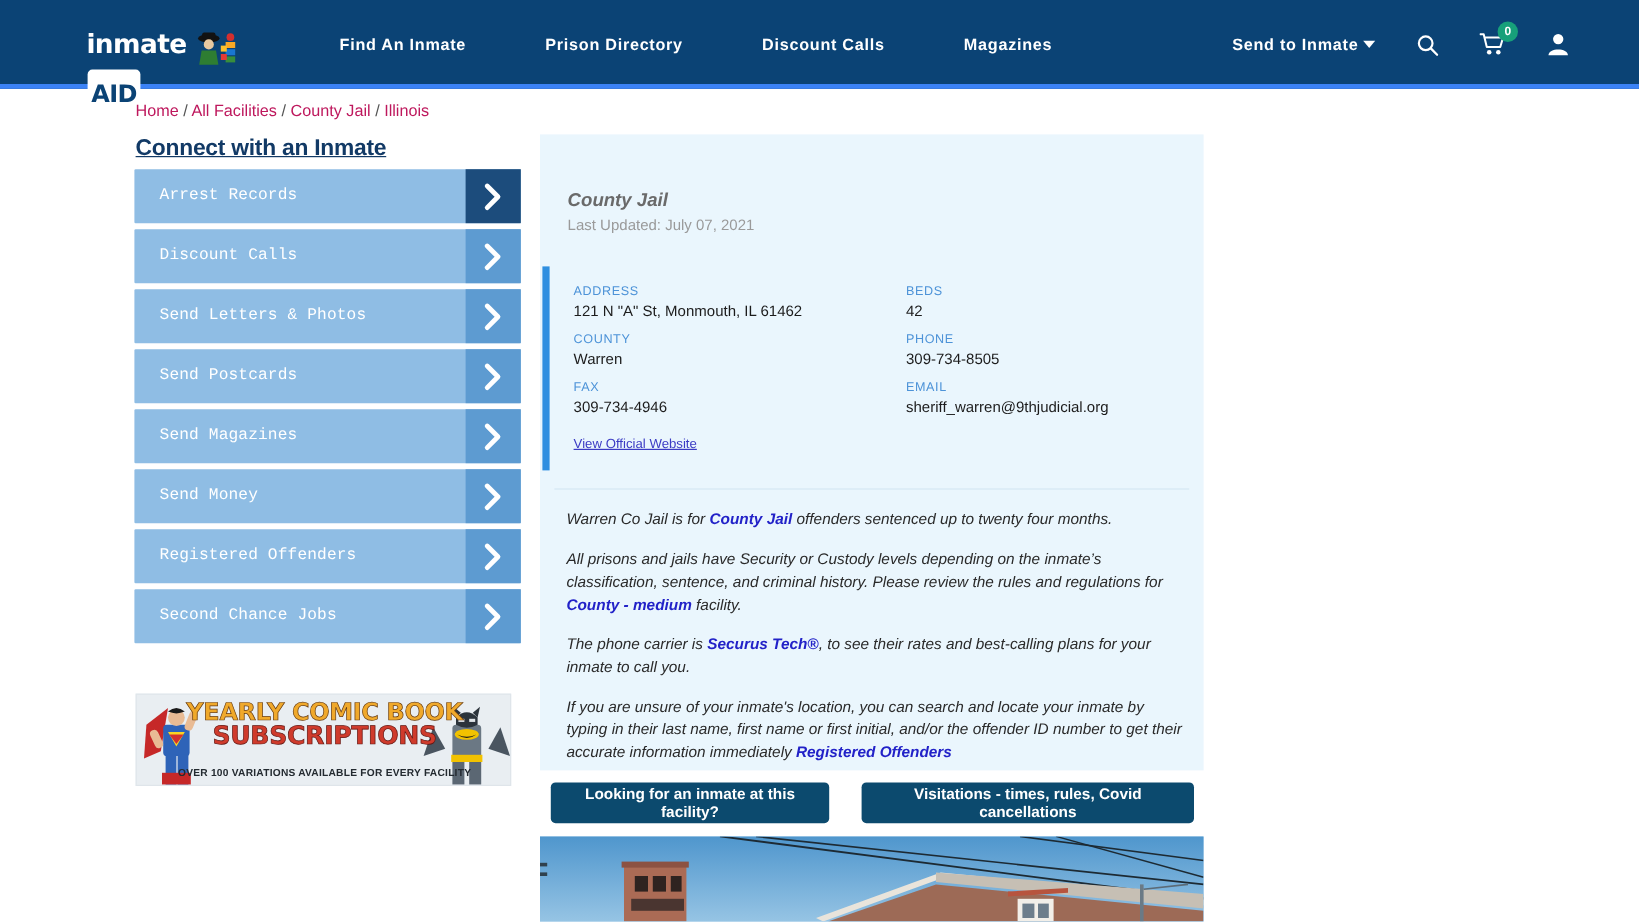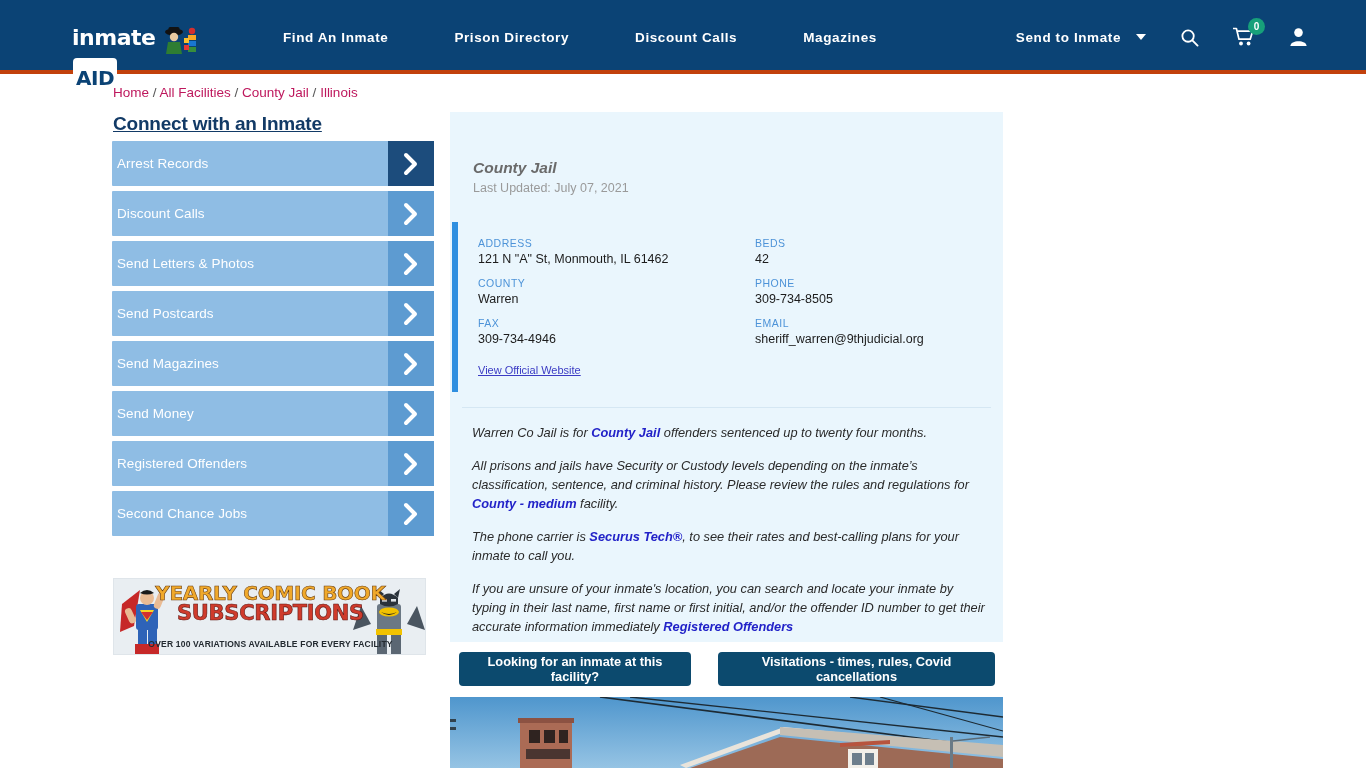--- a/index.html
+++ b/index.html
@@ -9,21 +9,21 @@
     overflow: hidden;
     background: #ffffff;
     font-family: "Liberation Sans", sans-serif;
   }
 
   
   .header {
     position: absolute; top: 0; left: 0;
     width: 1366px; height: 74px;
     background: #0b4375;
-    border-bottom: 4px solid #c2410c;
+    border-bottom: 4px solid #3b82f6;
     display: flex; align-items: center;
   }
   .logo {
     position: absolute; left: 72px; top: 18px;
     width: 120px; height: 40px;
   }
   .logo-text {
     font-size: 22px; font-weight: bold; color: #ffffff;
     letter-spacing: -0.5px; line-height: 40px;
     font-family: "DejaVu Sans", sans-serif;
@@ -47,21 +47,21 @@
     letter-spacing: 0.6px; padding: 0 33px; cursor: pointer;
     white-space: nowrap;
   }
   .nav-right {
     position: absolute; right: 58px; top: 0; height: 74px;
     display: flex; align-items: center; gap: 34px;
   }
   .send-inmate {
     color: #ffffff; font-size: 13.5px; font-weight: bold;
     letter-spacing: 0.6px; cursor: pointer; white-space: nowrap;
-    display: flex; align-items: center; gap: 15px;
+    display: flex; align-items: center; gap: 4px;
   }
   .caret {
     width: 0; height: 0; border-left: 5px solid transparent;
     border-right: 5px solid transparent; border-top: 6px solid #fff;
     display: inline-block;
   }
   .icon-btn { cursor: pointer; display: flex; align-items: center; position: relative; }
   .cart-badge {
     position: absolute; top: -9px; right: -10px;
     background: #17a07a; color: #fff;
@@ -84,22 +84,22 @@
     font-size: 19px; font-weight: bold; color: #123a66;
     text-decoration: underline; letter-spacing: -0.2px;
   }
   .sidebar { position: absolute; left: 112px; top: 141px; width: 322px; }
   .side-btn {
     position: relative; height: 45px; margin-bottom: 5px;
     background: #8fbde4; display: flex; align-items: center;
     cursor: pointer; border-radius: 1px;
   }
   .side-btn .label {
-    color: #ffffff; font-size: 13.5px; padding-left: 5px;
-    flex: 1; letter-spacing: 0.1px;
+    color: #ffffff; font-size: 13.5px; padding-left: 21px;
+    flex: 1; letter-spacing: 0.1px; font-family: Liberation Mono, monospace;
   }
   .side-btn .arrow {
     width: 46px; height: 45px; background: #5d9bd1;
     display: flex; align-items: center; justify-content: center;
   }
   .side-btn.active .arrow { background: #1c4c7c; }
   .chev { display: block; }
 
   
   .ad {

